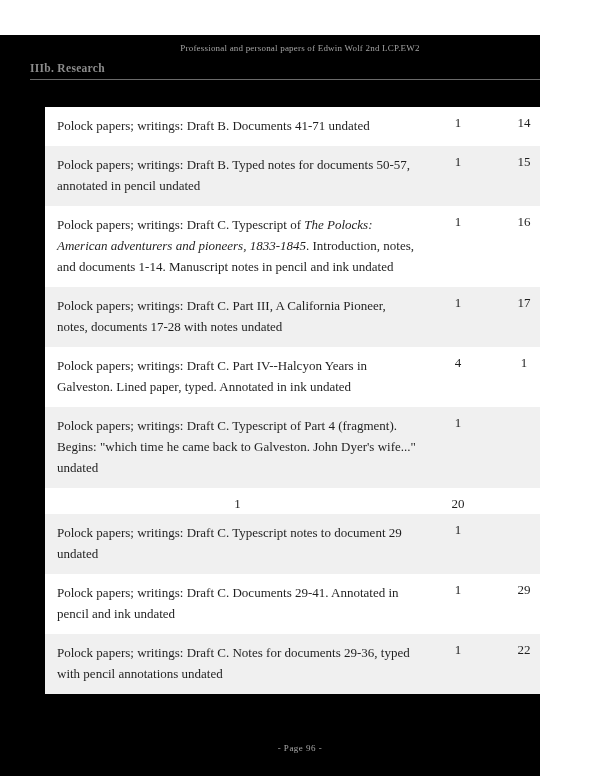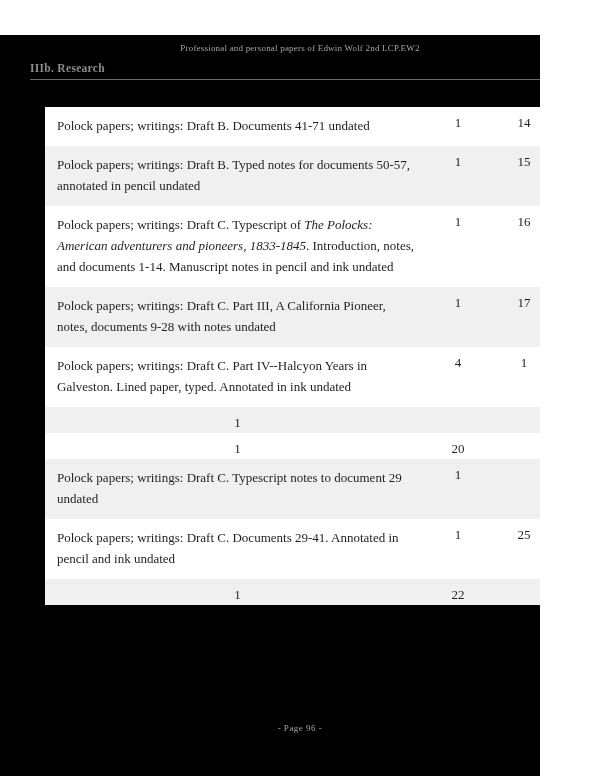--- a/index.html
+++ b/index.html
@@ -40,21 +40,21 @@
     padding:8px 12px 10px 12px;
     font-size:13px; line-height:21px; color:#1f1f1f;
   }
   .cell-title em { font-style:italic; }
   .cell-num {
     padding-top:5px;
     text-align:center;
     font-size:13px; line-height:21px; color:#1f1f1f;
   }
   .footer {
-    position:absolute; top:688px; left:0; width:600px;
+    position:absolute; top:708px; left:0; width:600px;
     text-align:center;
     font-size:9px; color:#a8a8a8;
     letter-spacing:0.5px;
   }
 </style>
 </head>
 <body>
 
 <div class="page">
   <div class="header-title">Professional and personal papers of Edwin Wolf 2nd  LCP.EW2</div>
@@ -73,45 +73,47 @@
         <div class="cell-title"><span>Polock papers; writings: Draft B. Typed notes for documents 50-57, annotated in pencil undated</span></div>
         <div class="cell-num">1</div>
         <div class="cell-num">15</div>
       </div>
       <div class="row">
         <div class="cell-title"><span>Polock papers; writings: Draft C. Typescript of </span><em>The Polocks: American adventurers and pioneers, 1833-1845</em><span>. Introduction, notes, and documents 1-14. Manuscript notes in pencil and ink undated</span></div>
         <div class="cell-num">1</div>
         <div class="cell-num">16</div>
       </div>
       <div class="row shaded">
-        <div class="cell-title"><span>Polock papers; writings: Draft C. Part III, A California Pioneer, notes, documents 9-28 with notes undated</span></div>
+        <div class="cell-title"><span>Polock papers; writings: Draft C. Part III, A California Pioneer, notes, documents 17-28 with notes undated</span></div>
         <div class="cell-num">1</div>
         <div class="cell-num">17</div>
       </div>
       <div class="row">
         <div class="cell-title"><span>Polock papers; writings: Draft C. Part IV--Halcyon Years in Galveston. Lined paper, typed. Annotated in ink undated</span></div>
         <div class="cell-num">4</div>
         <div class="cell-num">1</div>
       </div>
       <div class="row shaded">
+        <div class="cell-title"><span>Polock papers; writings: Draft C. Typescript of Part 4 (fragment). Begins: "which time he came back to Galveston. John Dyer's wife..." undated</span></div>
         <div class="cell-num">1</div>
       </div>
       <div class="row">
         <div class="cell-num">1</div>
         <div class="cell-num">20</div>
       </div>
       <div class="row shaded">
         <div class="cell-title"><span>Polock papers; writings: Draft C. Typescript notes to document 29 undated</span></div>
         <div class="cell-num">1</div>
       </div>
       <div class="row">
         <div class="cell-title"><span>Polock papers; writings: Draft C. Documents 29-41. Annotated in pencil and ink undated</span></div>
         <div class="cell-num">1</div>
-        <div class="cell-num">25</div>
+        <div class="cell-num">29</div>
       </div>
       <div class="row shaded">
+        <div class="cell-title"><span>Polock papers; writings: Draft C. Notes for documents 29-36, typed with pencil annotations undated</span></div>
         <div class="cell-num">1</div>
         <div class="cell-num">22</div>
       </div>
     </div>
 
   <div class="footer">- Page 96 -</div>
 </div>
 
 </body></html>

